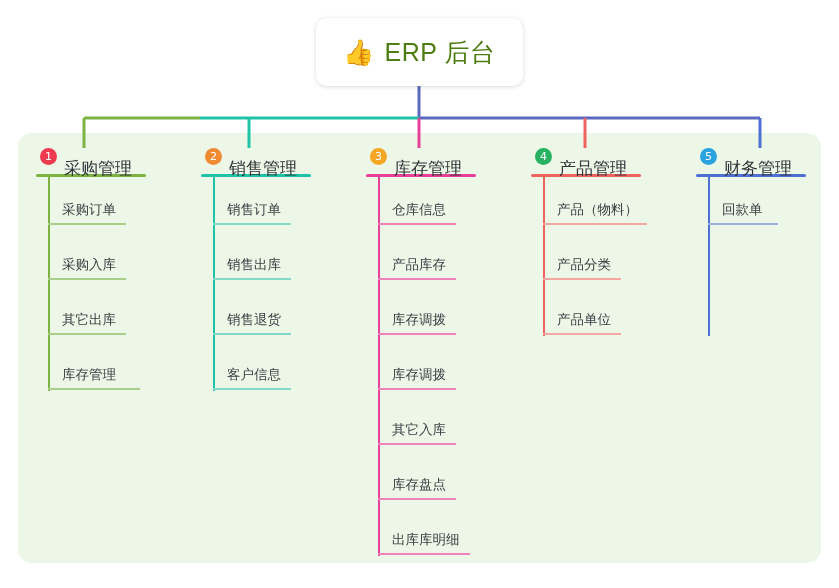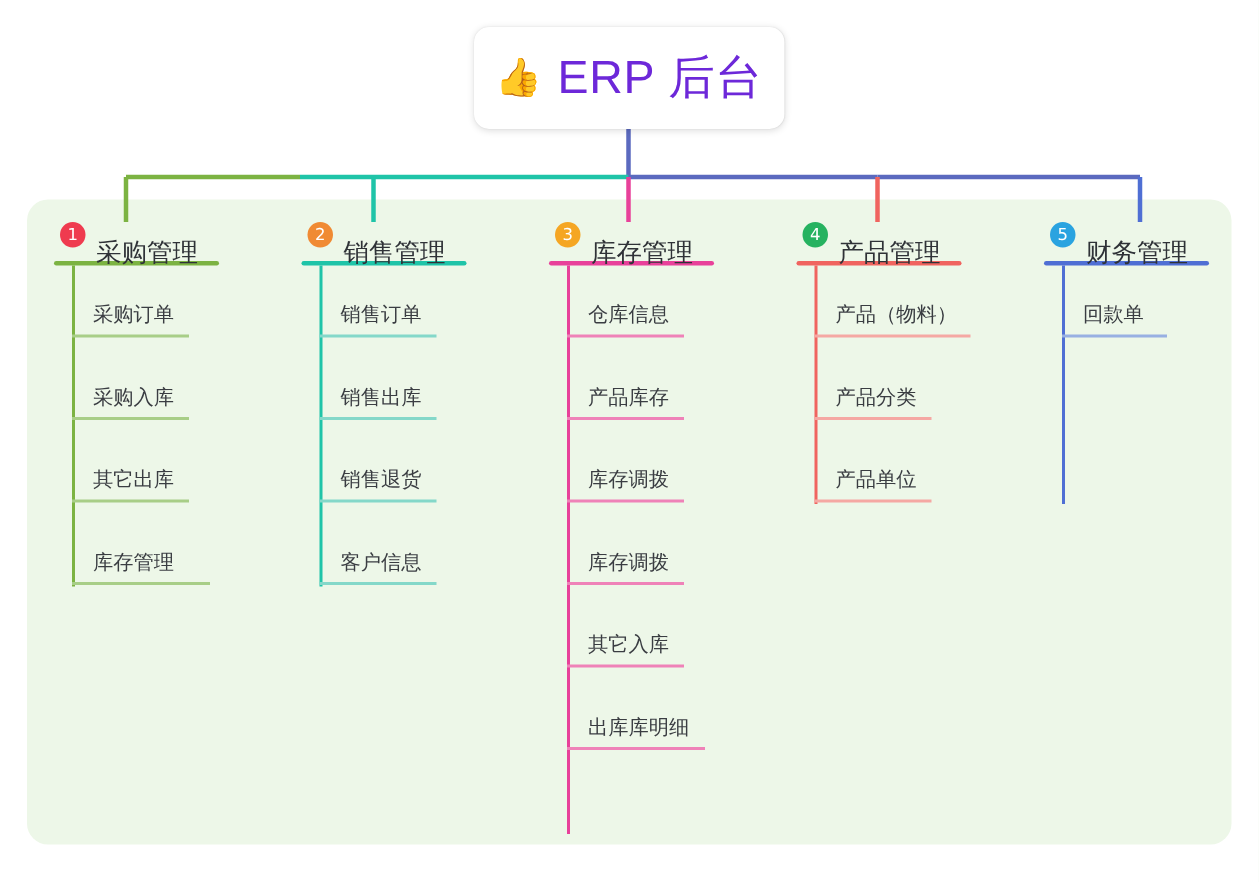--- a/index.html
+++ b/index.html
@@ -39,22 +39,22 @@
     justify-content: center;
     gap: 10px;
     box-sizing: border-box;
   }
   .root-emoji {
     font-size: 25px;
     line-height: 1;
     display: inline-block;
   }
   .root-title {
-    font-size: 31px;
-    color: #6d28d9;
+    font-size: 25px;
+    color: #4d7c0f;
     letter-spacing: 0.5px;
     white-space: nowrap;
   }
 
   
   #connectors {
     position: absolute;
     left: 0; top: 0;
     width: 839px;
     height: 588px;
@@ -240,20 +240,24 @@
           </div>
           <div class="leaf">
             <span class="leaf-label">库存调拨</span>
             <div class="leaf-rule" style="background: rgb(239, 130, 184); width: 78px;"></div>
           </div>
           <div class="leaf">
             <span class="leaf-label">其它入库</span>
             <div class="leaf-rule" style="background: rgb(239, 130, 184); width: 78px;"></div>
           </div>
           <div class="leaf">
+            <span class="leaf-label">库存盘点</span>
+            <div class="leaf-rule" style="background: rgb(239, 130, 184); width: 78px;"></div>
+          </div>
+          <div class="leaf">
             <span class="leaf-label">出库库明细</span>
             <div class="leaf-rule" style="background: rgb(239, 130, 184); width: 92px;"></div>
           </div>
         </div>
       </div>
       <div class="column" style="left: 531px;">
         <div class="col-head">
           <span class="badge" style="background: rgb(38, 178, 96);">4</span>
           <span class="col-title">产品管理</span>
         </div>

